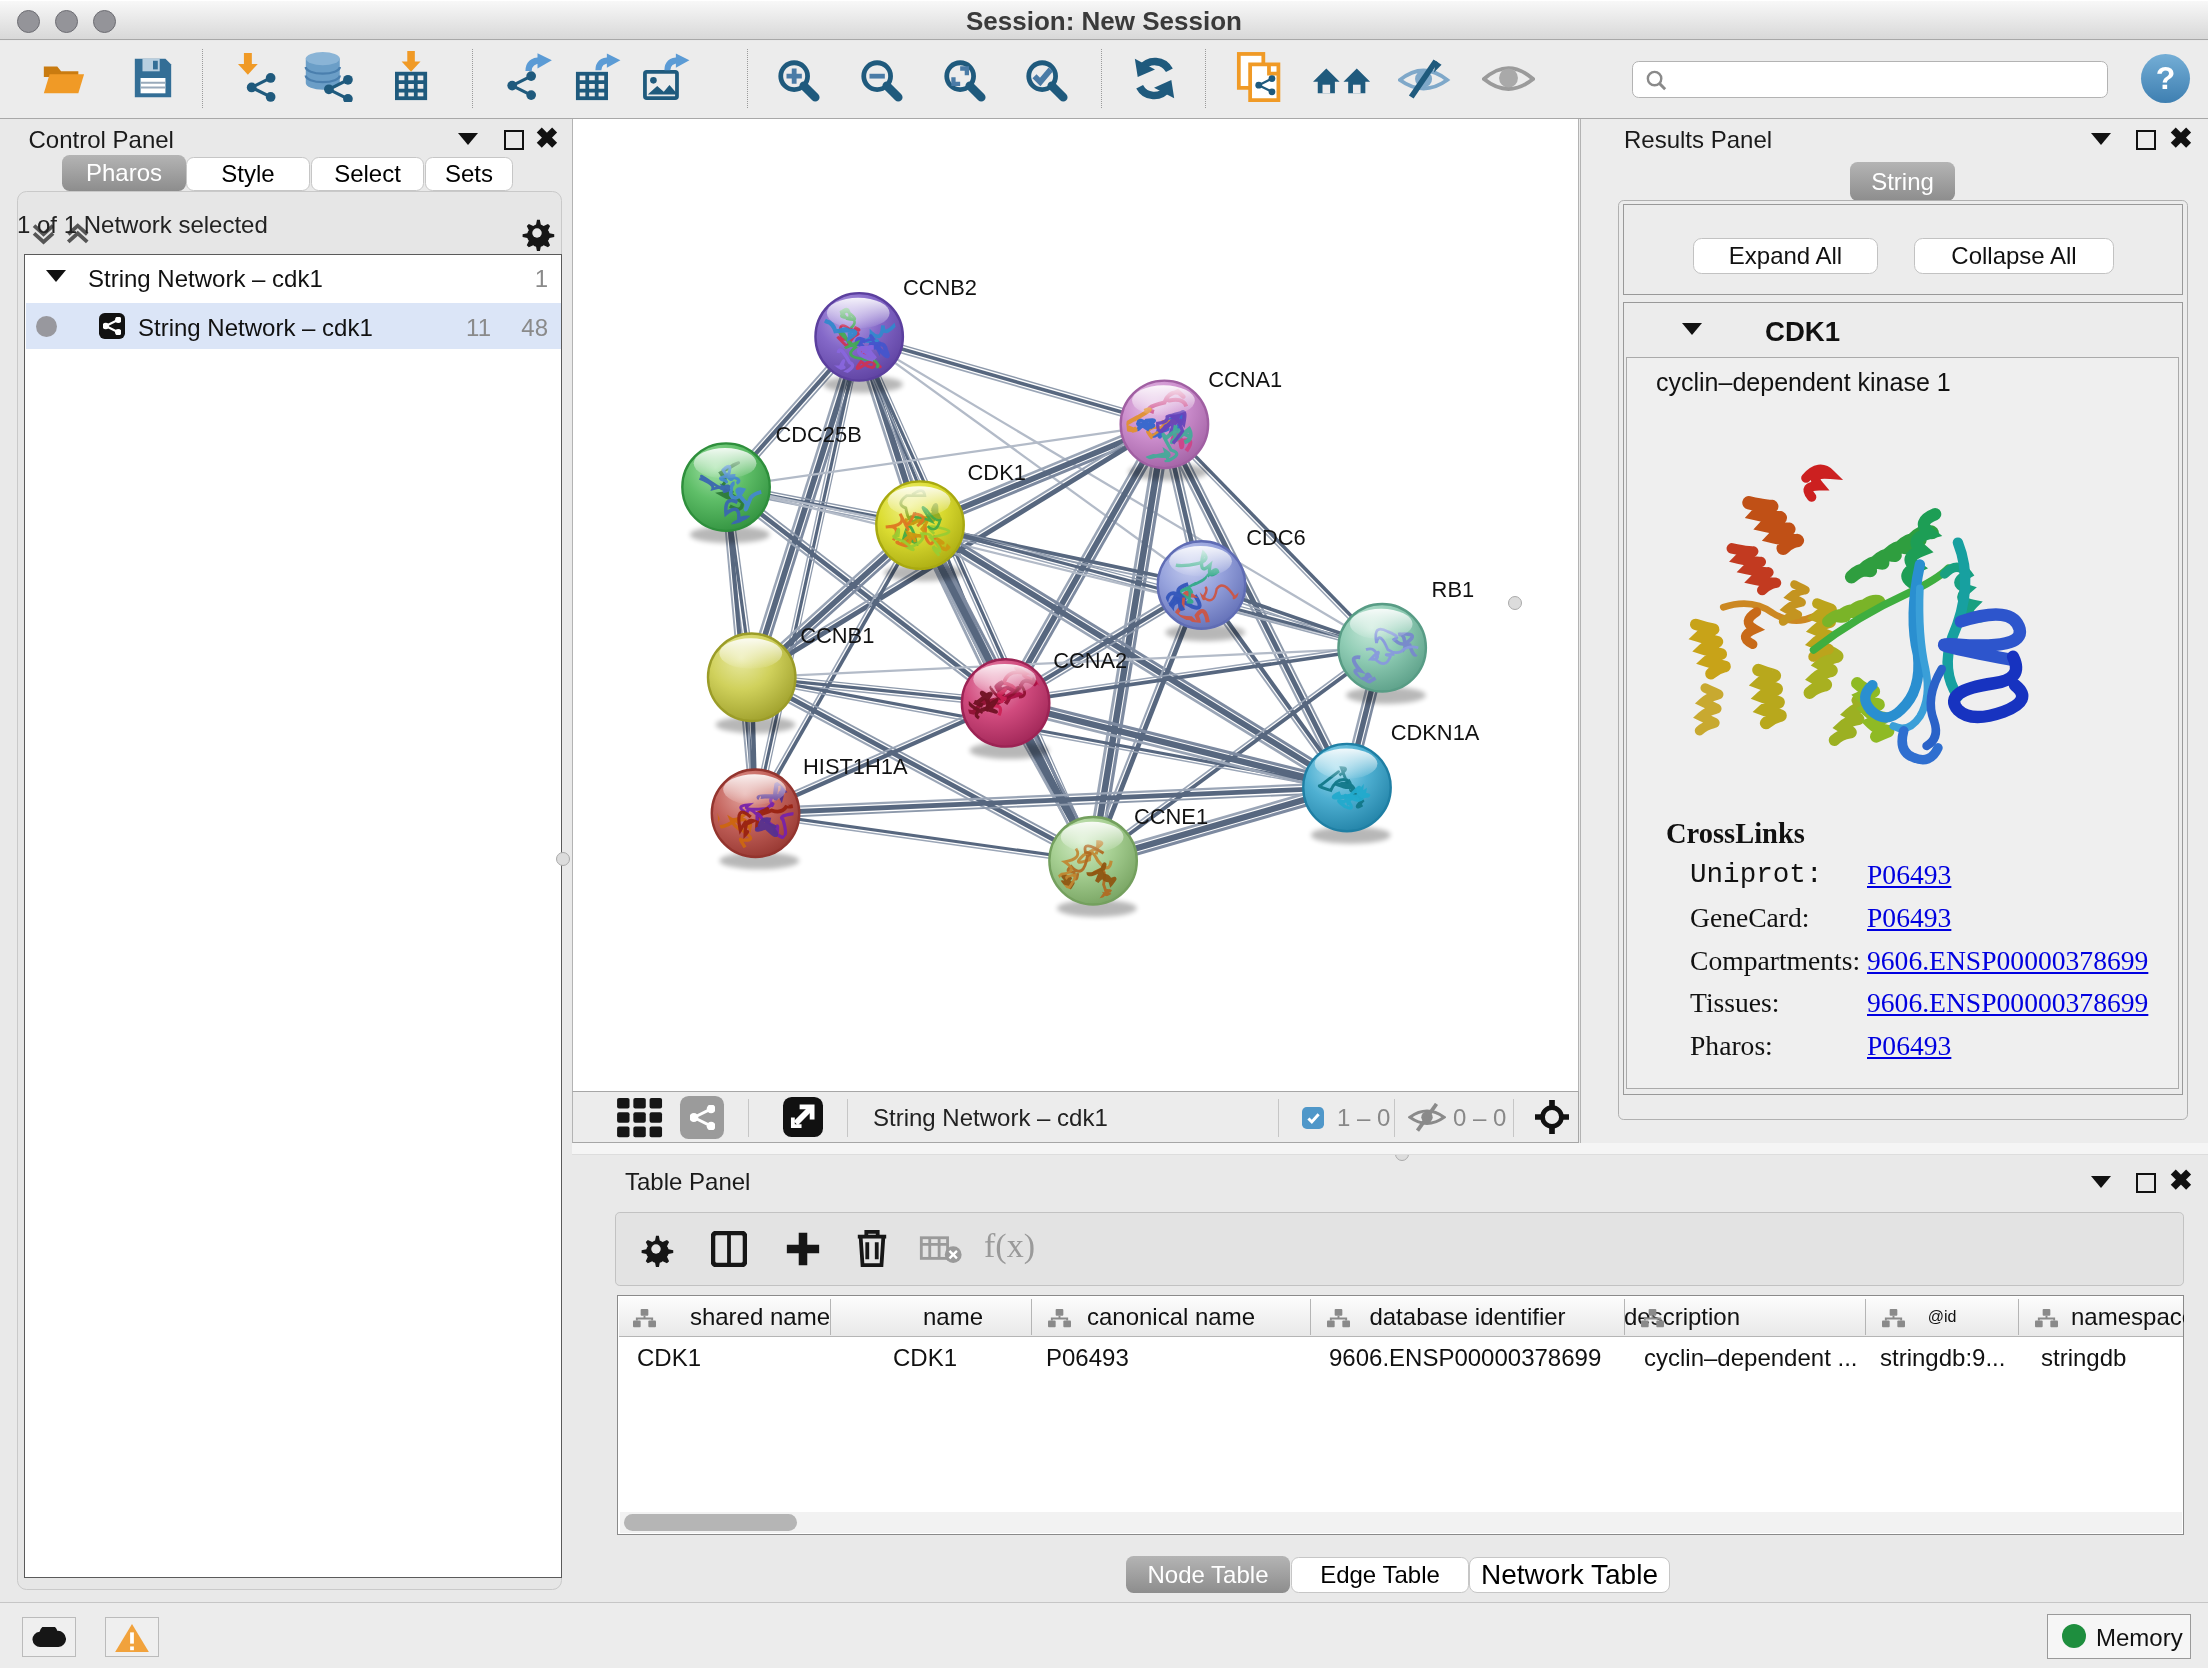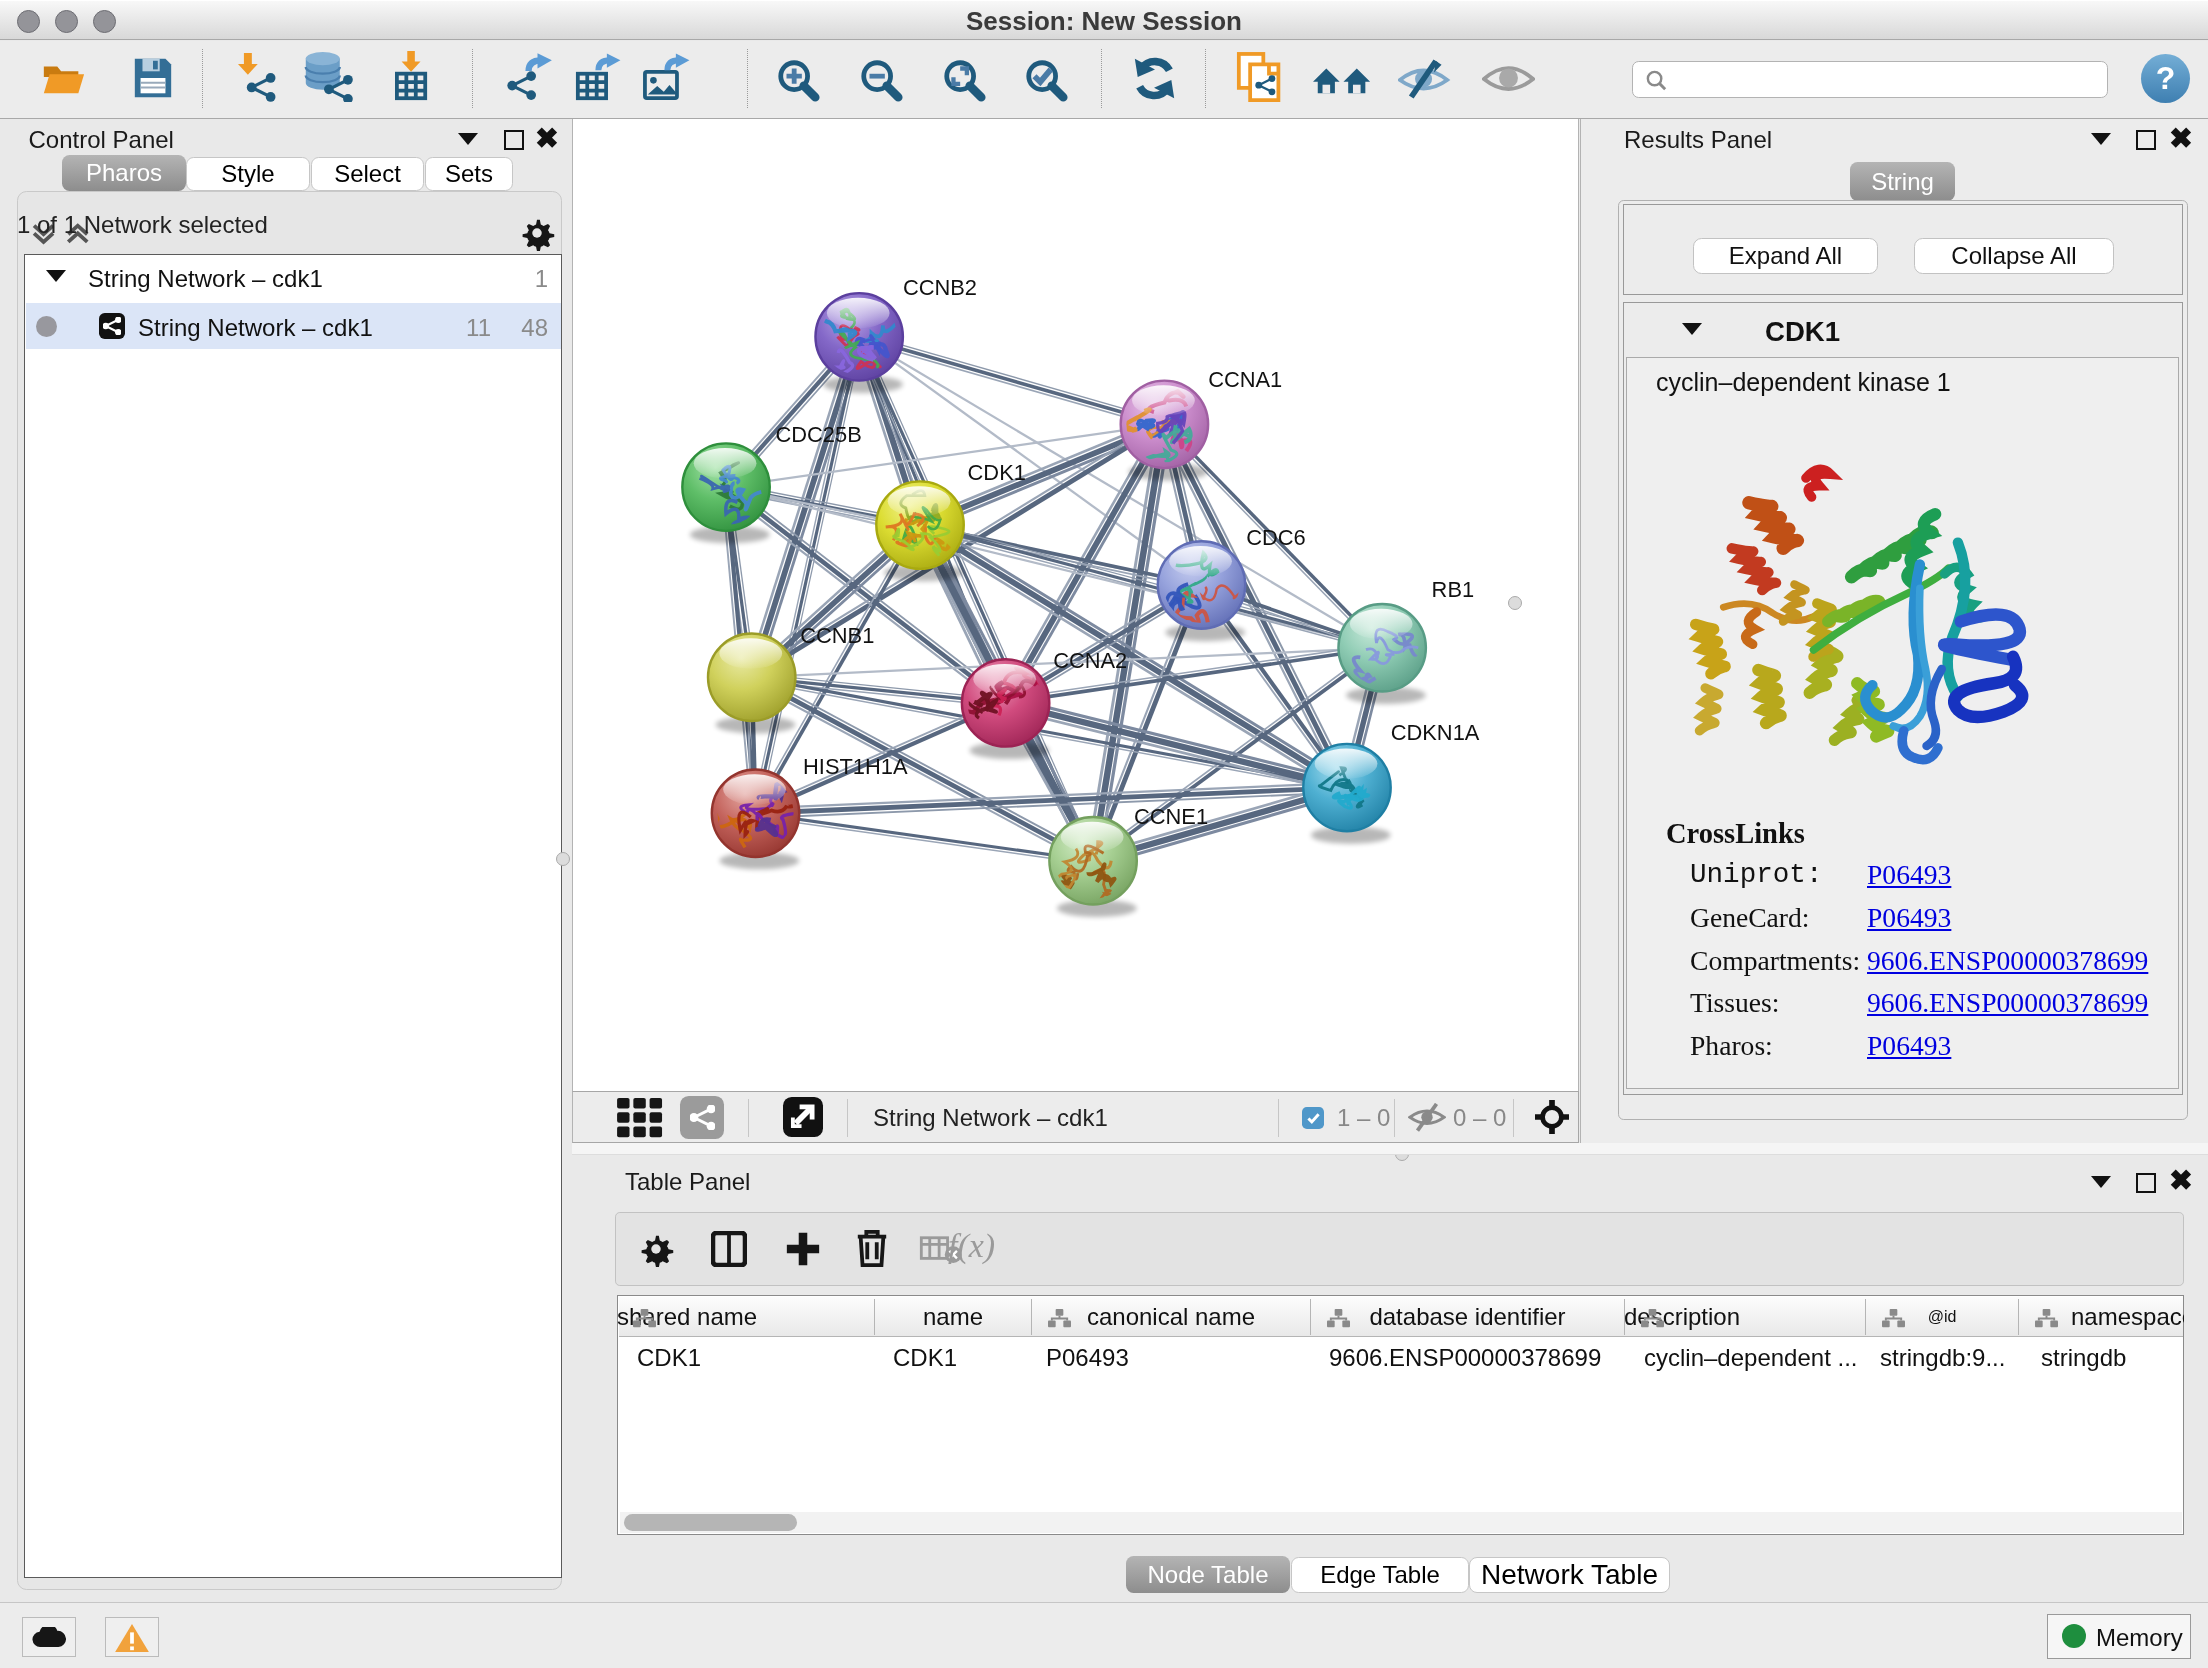--- a/index.html
+++ b/index.html
@@ -708,25 +708,25 @@
     </g>
   </svg>
 <svg class="abs" style="left:919px;top:1234px" width="44" height="30" viewBox="0 0 46 32">
     <g stroke="#9a9a9a" fill="none" stroke-width="3">
       <rect x="2" y="4" width="28" height="22"></rect>
       <path d="M2 11 h28 M11 4 v22 M21 4 v22"></path>
     </g>
     <circle cx="36" cy="22" r="9" fill="#9a9a9a"></circle>
     <path d="M32 18 l8 8 M40 18 l-8 8" stroke="#fff" stroke-width="2.5"></path>
   </svg>
-<div class="abs" style="left:948px;top:1227px;font-size:34px;color:#9a9a9a;font-family:'Liberation Serif',serif;font-style:italic">f(x)</div>
+<div class="abs" style="left:984px;top:1227px;font-size:34px;color:#9a9a9a;font-family:'Liberation Serif',serif;">f(x)</div>
 
 <div class="abs" style="left:617px;top:1295px;width:1567px;height:240px;background:#fff;border:1.9px solid #8a8a8a"></div>
 <div class="abs" style="left:619px;top:1297px;width:1564px;height:40px;background:linear-gradient(#fcfcfc,#e9e9e9);border-bottom:1.9px solid #b5b5b5"></div>
-<div class="abs" style="left:617px;top:1299px;width:258px;height:36px;border-right:1.9px solid #b5b5b5;font-size:24px;color:#111;text-align:left;line-height:36px;overflow:hidden;white-space:nowrap">shared name</div>
+<div class="abs" style="left:617px;top:1299px;width:214px;height:36px;border-right:1.9px solid #b5b5b5;font-size:24px;color:#111;text-align:right;line-height:36px;overflow:hidden;white-space:nowrap">shared name</div>
 <svg class="abs" style="left:632px;top:1307px" width="25" height="23" viewBox="0 0 26 24">
     <g fill="#8a8a8a">
       <rect x="9" y="2" width="8" height="7" rx="1"></rect>
       <rect x="1" y="14" width="8" height="7" rx="1"></rect>
       <rect x="17" y="14" width="8" height="7" rx="1"></rect>
       <path d="M13 9 v3 M5 14 v-2 h16 v2" stroke="#8a8a8a" stroke-width="2" fill="none"></path>
     </g>
   </svg>
 <div class="abs" style="left:875px;top:1299px;width:157px;height:36px;border-right:1.9px solid #b5b5b5;font-size:24px;color:#111;text-align:center;line-height:36px;overflow:hidden;white-space:nowrap">name</div>
 <div class="abs" style="left:1032px;top:1299px;width:279px;height:36px;border-right:1.9px solid #b5b5b5;font-size:24px;color:#111;text-align:center;line-height:36px;overflow:hidden;white-space:nowrap">canonical name</div>

